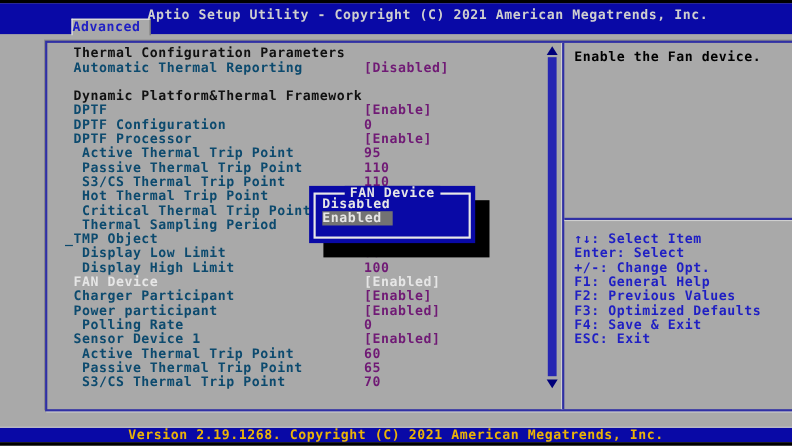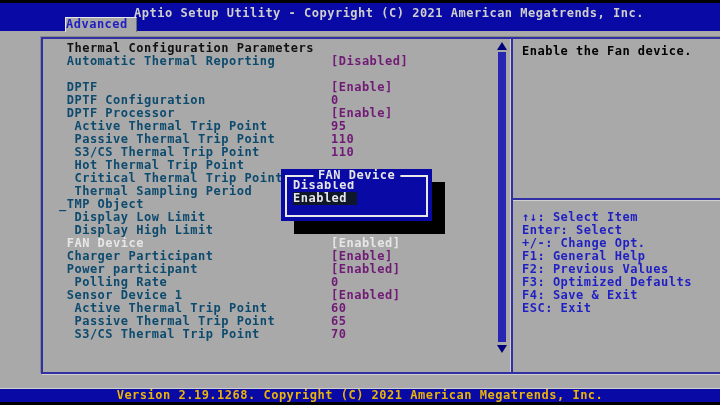--- a/index.html
+++ b/index.html
@@ -45,21 +45,21 @@
   .hdivider{position:absolute;left:0;top:159px;width:232px;height:2px;background:#3030a4;box-shadow:0 1px 0 #cfcfcf;}
   .keys{position:absolute;left:9px;top:172px;}
   .key-row{height:13px;line-height:13px;color:#1f1fc4;white-space:pre;}
   
   .popup-shadow{position:absolute;left:294px;top:182px;width:151px;height:52px;background:#000;}
   .popup{position:absolute;left:281px;top:169px;width:151px;height:52px;background:#0909a6;box-sizing:border-box;padding:6px 4px 4px 4px;}
   .popup-inner{border:2px solid #e8e8e8;height:100%;box-sizing:border-box;padding:2px 15px 0 6px;}
   .popup-title{position:absolute;top:0;left:50%;transform:translateX(-50%);background:#0909a6;padding:0 5px;color:#e6e6e6;line-height:12px;white-space:pre;}
   .popup-opt{height:13px;line-height:13px;color:#e6e6e6;white-space:pre;}
   .popup-opt .optlbl{display:inline-block;padding-right:2px;}
-  .popup-opt.selected .optlbl{background:#0f172a;padding-right:10px;}
+  .popup-opt.selected .optlbl{background:#737373;padding-right:10px;}
   
   .sep-light{position:absolute;left:0;top:388px;width:720px;height:1px;background:#cfcfcf;}
   .footerbar{position:absolute;left:0;top:389px;width:720px;height:13px;background:#0909a6;color:#eab308;text-align:center;line-height:13px;}
 </style>
 </head>
 <body>
 
 <div class="stage">
 
   <div class="strip top"></div>
@@ -71,20 +71,21 @@
   <div class="tab">
     <span>Advanced</span>
   </div>
 
   <div class="frame">
 
     <div class="settings">
         <div class="row heading"><span class="lbl"> Thermal Configuration Parameters</span><span class="val"></span></div>
         <div class="row option"><span class="lbl"> Automatic Thermal Reporting</span><span class="val">[Disabled]</span></div>
         <div class="row blank"><span class="lbl"></span><span class="val"></span></div>
+        <div class="row heading"><span class="lbl"> Dynamic Platform&amp;Thermal Framework</span><span class="val"></span></div>
         <div class="row option"><span class="lbl"> DPTF</span><span class="val">[Enable]</span></div>
         <div class="row option"><span class="lbl"> DPTF Configuration</span><span class="val">0</span></div>
         <div class="row option"><span class="lbl"> DPTF Processor</span><span class="val">[Enable]</span></div>
         <div class="row option"><span class="lbl">  Active Thermal Trip Point</span><span class="val">95</span></div>
         <div class="row option"><span class="lbl">  Passive Thermal Trip Point</span><span class="val">110</span></div>
         <div class="row option"><span class="lbl">  S3/CS Thermal Trip Point</span><span class="val">110</span></div>
         <div class="row option"><span class="lbl">  Hot Thermal Trip Point</span><span class="val"></span></div>
         <div class="row option"><span class="lbl">  Critical Thermal Trip Point</span><span class="val"></span></div>
         <div class="row option"><span class="lbl">  Thermal Sampling Period</span><span class="val"></span></div>
         <div class="row option"><span class="lbl">_TMP Object</span><span class="val"></span></div>

